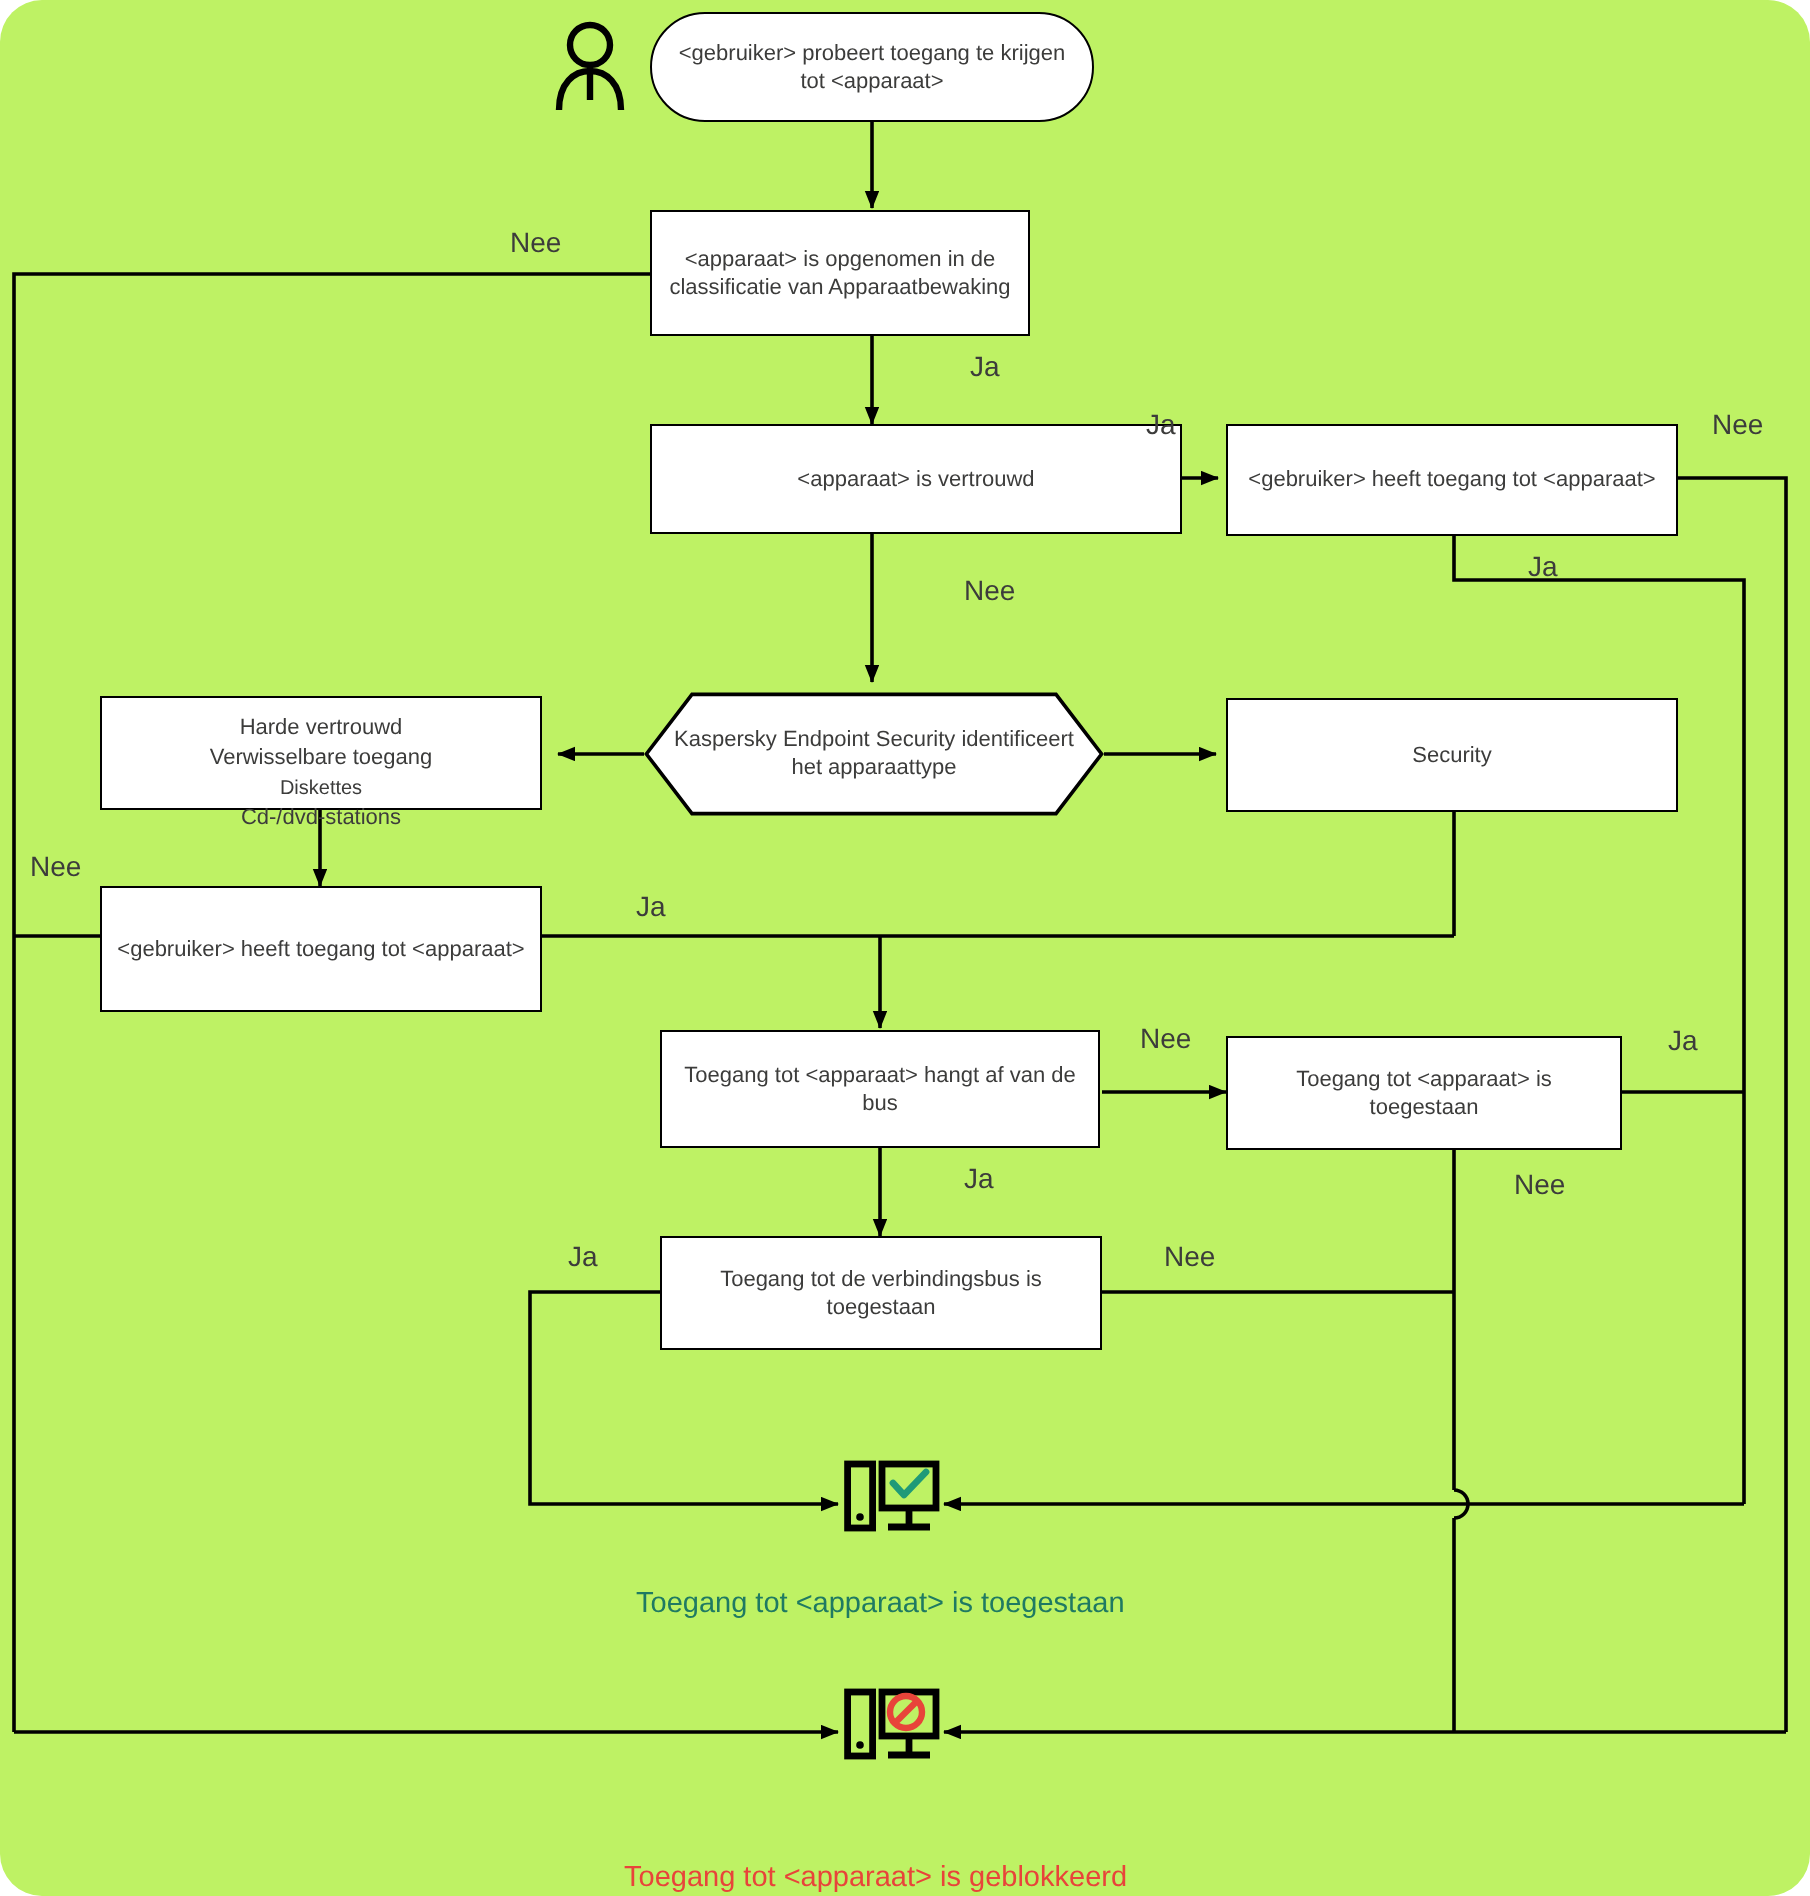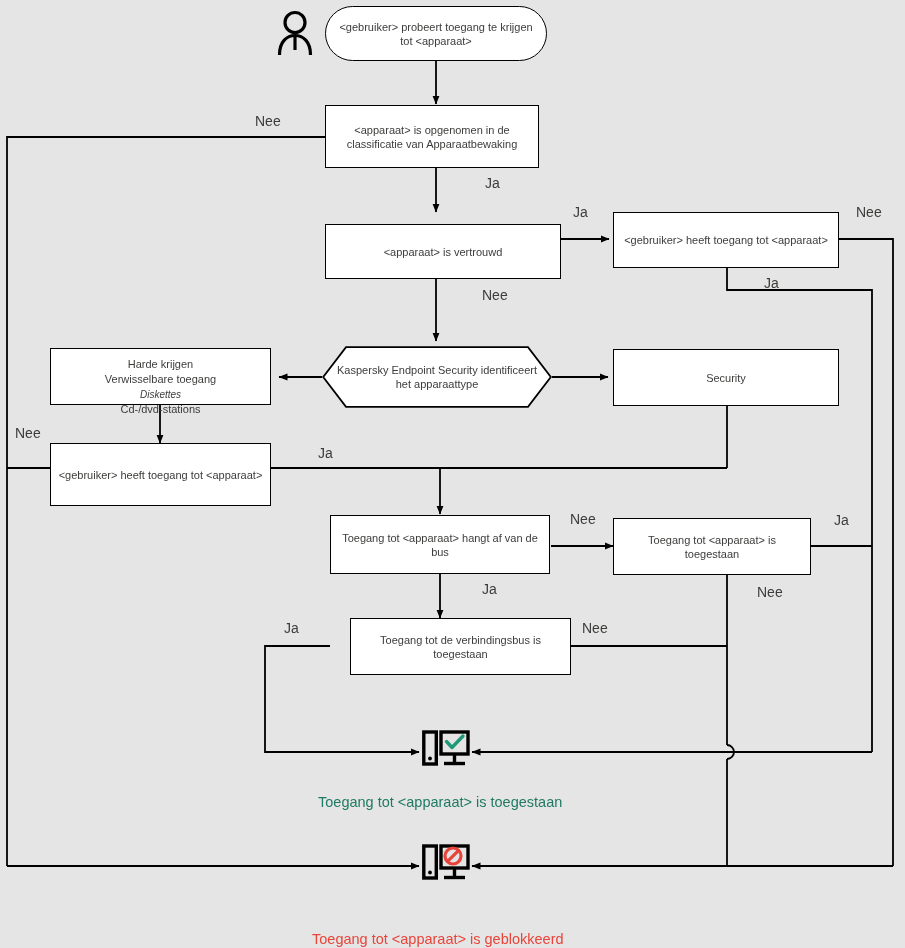--- a/index.html
+++ b/index.html
@@ -9,22 +9,23 @@
     background: #ffffff;
   }
   body {
     font-family: "Liberation Sans", sans-serif;
     color: #3c3c3b;
   }
   #canvas {
     position: relative;
     width: 905px;
     height: 948px;
-    background: #e5e5e5;
+    background: #bef264;
     overflow: hidden;
+    border-radius: 21px;
   }
   #wires {
     position: absolute;
     left: 0;
     top: 0;
     width: 905px;
     height: 948px;
     pointer-events: none;
   }
   .node {
@@ -60,21 +61,20 @@
     padding-top: 8px;
   }
   .node.list .line {
     display: block;
     text-align: center;
     font-size: 11px;
     line-height: 15px;
   }
   .node.list .line.small {
     font-size: 10px;
-    font-style: italic;
   }
   .edge-label {
     position: absolute;
     font-size: 14px;
     line-height: 16px;
     color: #3c3c3b;
     white-space: nowrap;
   }
   .legend-text {
     position: absolute;
@@ -158,41 +158,41 @@
       <circle cx="23" cy="14.5" r="10" fill="none" stroke="#000000" stroke-width="3.2"></circle>
       <path d="M7.5,47 C7.5,33.5 15,27.5 23,27.5 C31,27.5 38.5,33.5 38.5,47" fill="none" stroke="#000000" stroke-width="3.2"></path>
       <path d="M23,28 L23,42" stroke="#000000" stroke-width="3.2"></path>
     </svg>
   </div>
 
   <div class="node terminator" style="left:325px; top:6px; width:222px; height:55px;">
     <span>&lt;gebruiker&gt; probeert toegang te krijgen tot &lt;apparaat&gt;</span>
   </div>
 
-  <div class="node" style="left:325px; top:105px; width:214px; height:63px;">
+  <div class="node" style="left:325px; top:105px; width:190px; height:63px;">
     <span>&lt;apparaat&gt; is opgenomen in de classificatie van Apparaatbewaking</span>
   </div>
 
-  <div class="node" style="left:325px; top:224px; width:236px; height:55px;">
+  <div class="node" style="left:325px; top:212px; width:266px; height:55px;">
     <span>&lt;apparaat&gt; is vertrouwd</span>
   </div>
 
   <div class="node" style="left:613px; top:212px; width:226px; height:56px;">
     <span>&lt;gebruiker&gt; heeft toegang tot &lt;apparaat&gt;</span>
   </div>
 
   <div class="node hex" style="left:322px; top:346px; width:230px; height:62px;">
     <svg width="230" height="62" viewBox="0 0 230 62" style="position:absolute; left:0; top:0;" xmlns="http://www.w3.org/2000/svg">
       <polygon points="24,1.2 206,1.2 228.8,31 206,60.8 24,60.8 1.2,31" fill="#ffffff" stroke="#000000" stroke-width="1.8"></polygon>
     </svg>
     <span class="hex-label">Kaspersky Endpoint Security identificeert het apparaattype</span>
   </div>
 
   <div class="node list" style="left:50px; top:348px; width:221px; height:57px;">
-    <span class="line">Harde krijgen</span>
+    <span class="line">Harde vertrouwd</span>
     <span class="line">Verwisselbare toegang</span>
     <span class="line small">Diskettes</span>
     <span class="line">Cd-/dvd-stations</span>
   </div>
 
   <div class="node" style="left:613px; top:349px; width:226px; height:57px;">
     <span>Security</span>
   </div>
 
   <div class="node" style="left:50px; top:443px; width:221px; height:63px;">
@@ -200,21 +200,21 @@
   </div>
 
   <div class="node" style="left:330px; top:515px; width:220px; height:59px;">
     <span>Toegang tot &lt;apparaat&gt; hangt af van de bus</span>
   </div>
 
   <div class="node" style="left:613px; top:518px; width:198px; height:57px;">
     <span>Toegang tot &lt;apparaat&gt; is toegestaan</span>
   </div>
 
-  <div class="node" style="left:330px; top:618px; width:221px; height:57px;margin-left:20px;">
+  <div class="node" style="left:330px; top:618px; width:221px; height:57px;">
     <span>Toegang tot de verbindingsbus is toegestaan</span>
   </div>
 
   <div class="edge-label" style="left:255px; top:113px;">Nee</div>
   <div class="edge-label" style="left:485px; top:175px;">Ja</div>
   <div class="edge-label" style="left:573px; top:204px;">Ja</div>
   <div class="edge-label" style="left:482px; top:287px;">Nee</div>
   <div class="edge-label" style="left:856px; top:204px;">Nee</div>
   <div class="edge-label" style="left:764px; top:275px;">Ja</div>
   <div class="edge-label" style="left:15px; top:425px;">Nee</div>

